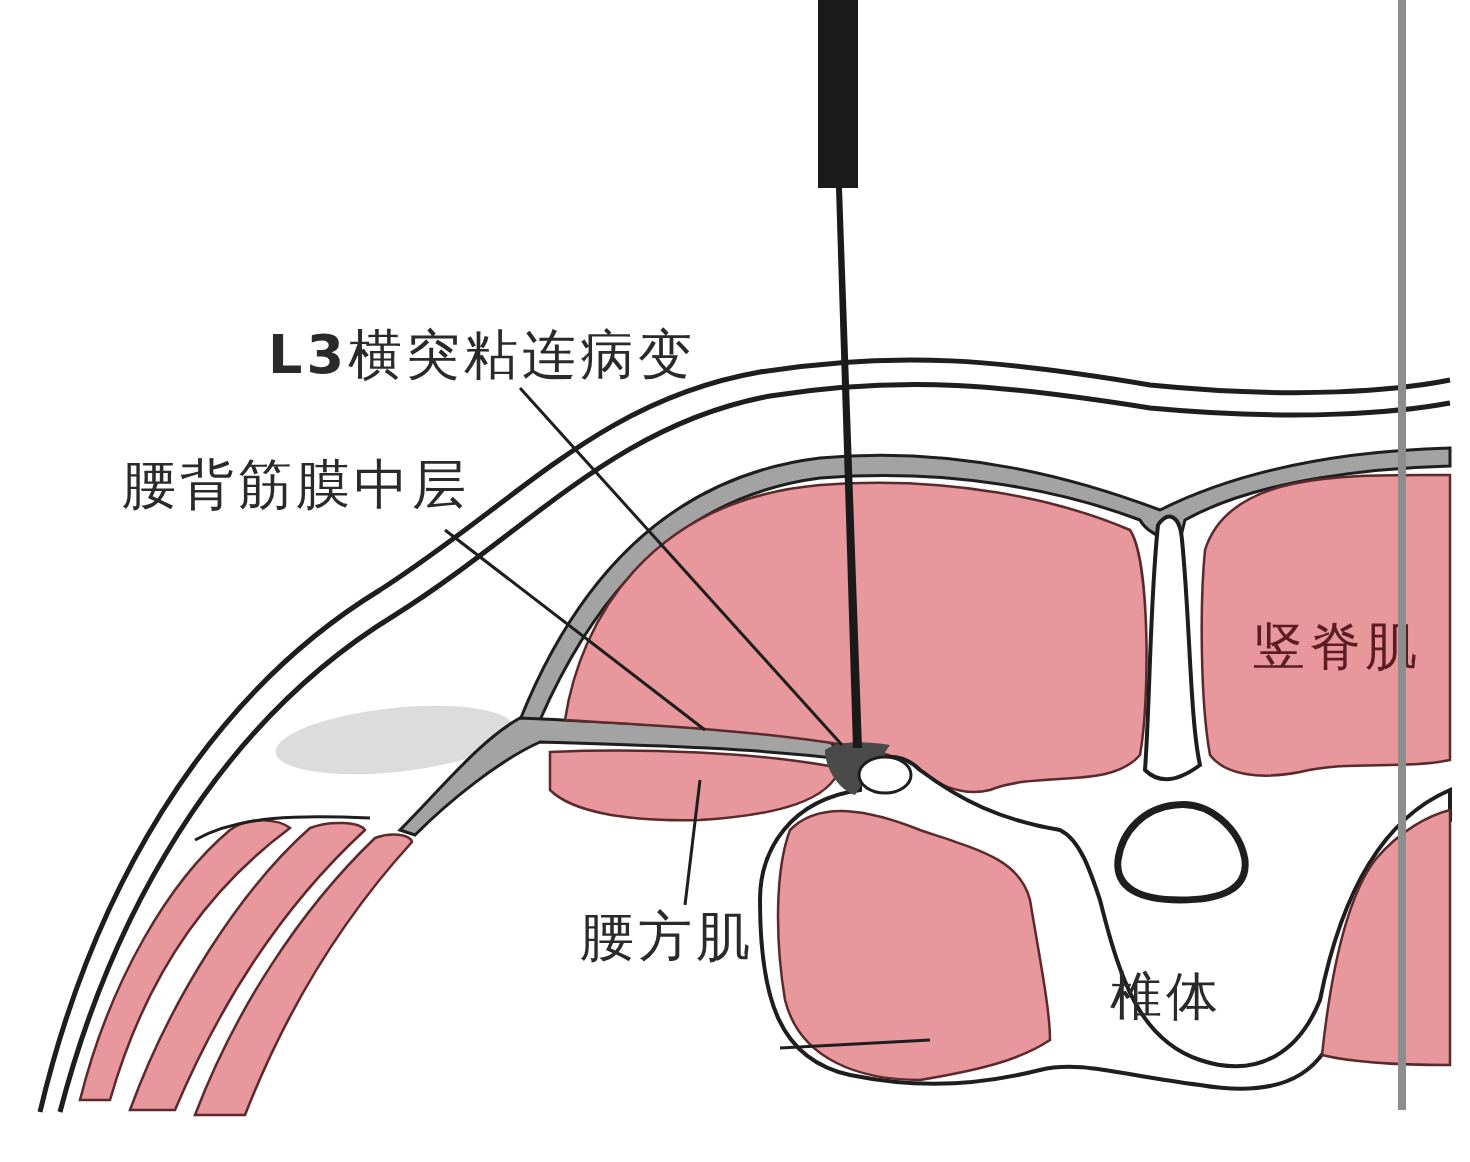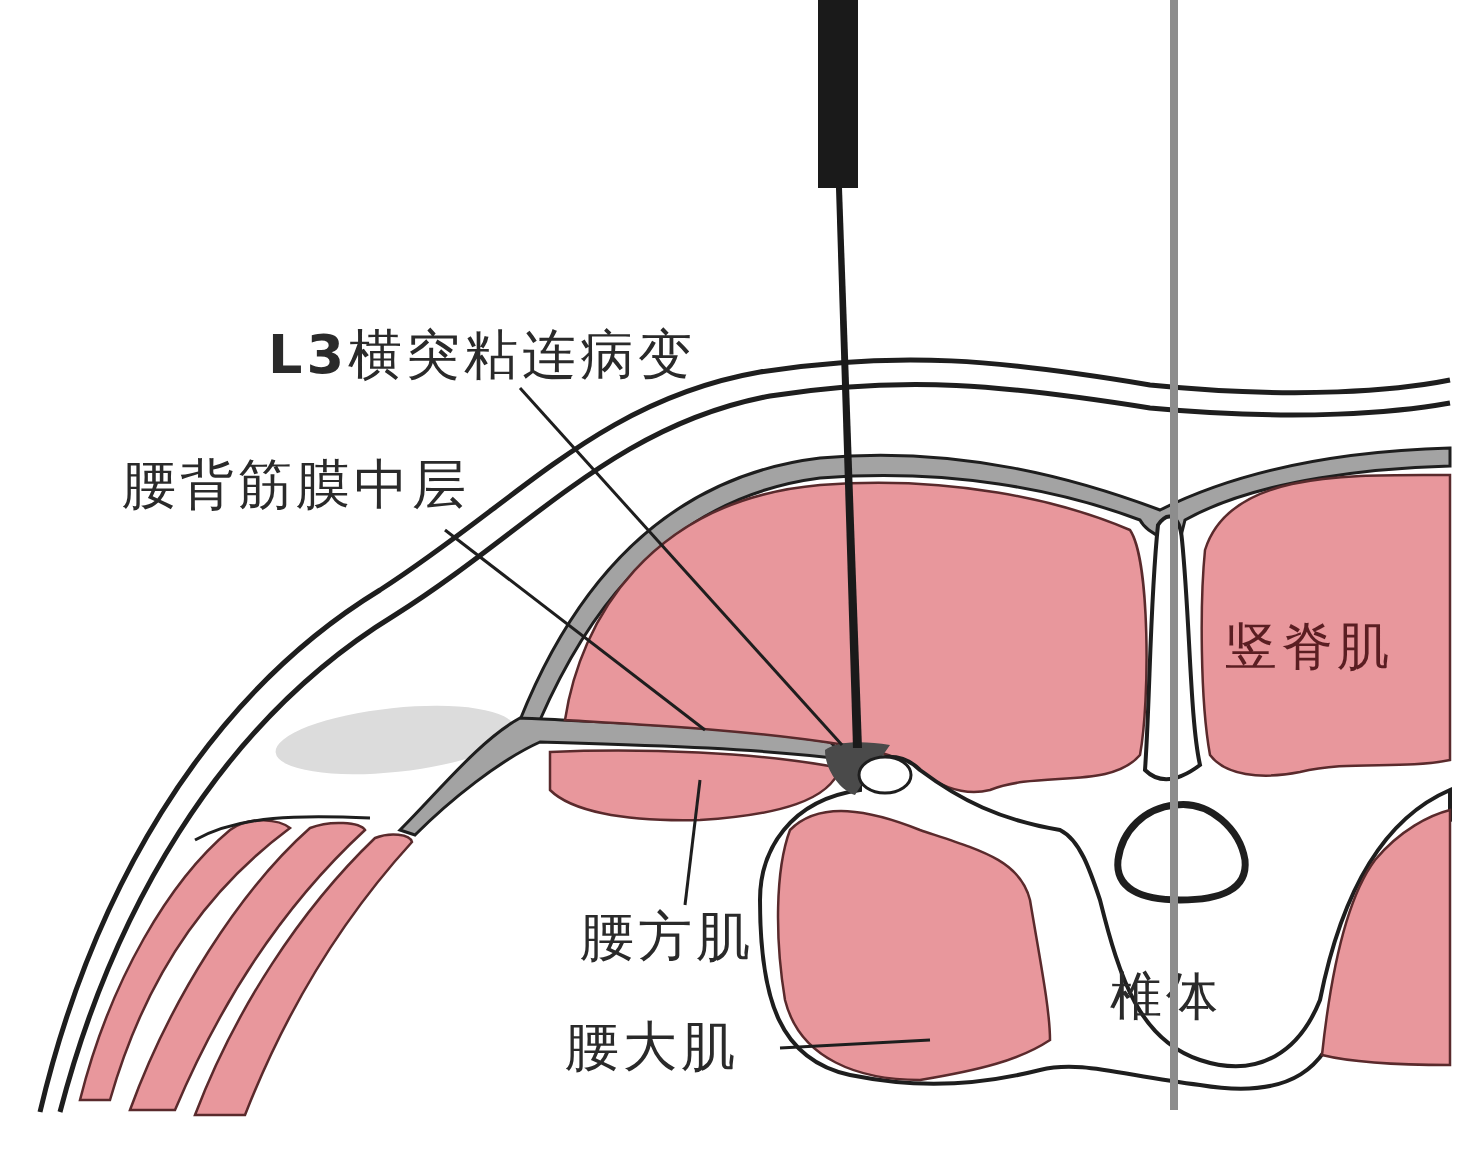--- a/index.html
+++ b/index.html
@@ -1,27 +1,27 @@
 <!DOCTYPE html>
 <html><head>
   <meta charset="utf-8">
   <style>
     html, body { margin: 0; padding: 0; background: #ffffff; }
     body { width: 1470px; height: 1162px; overflow: hidden; position: relative; }
-    #stage { position: absolute; left: 0; top: 0; width: 1178px; height: 1162px; }
+    #stage { position: absolute; left: 0; top: 0; width: 1406px; height: 1162px; }
     #stage svg { position: absolute; left: 0; top: 0; }
     .label {
       position: absolute;
       font-family: "DejaVu Sans", "Liberation Sans", sans-serif;
       color: #2a2a2a;
       white-space: nowrap;
       line-height: 1;
       letter-spacing: 4px;
     }
-    .label-dark-red { color: #5a1e22; }
+    .label-dark-red { color: #5a1e22; margin-left: 28px; }
     #edge-bar { position: absolute; right: 0; top: 0; width: 8px; height: 1110px; background: #8d8d8d; }
   </style>
 </head>
 <body>
 
 <div id="stage">
   <svg width="1470" height="1162" viewBox="0 0 1470 1162">
 
     <g fill="none" stroke="#1e1e1e" stroke-width="5">
       <path d="M40 1112 C 90 900, 200 700, 380 590 C 520 500, 600 400, 760 372 C 900 350, 1000 360, 1150 385 C 1300 400, 1400 390, 1450 380"></path>
@@ -76,18 +76,17 @@
   <div class="label" style="left:268px; top:328px; font-size:54px; font-weight:bold;">
     <span>L</span><span class="sm-sub">3</span><span style="font-weight:normal;">横突粘连病变</span>
   </div>
 
   <div class="label" style="left:122px; top:458px; font-size:54px;font-family:Liberation Serif, serif;">腰背筋膜中层</div>
 
   <div class="label label-dark-red" style="left:1225px; top:620px; font-size:52px;">竖脊肌</div>
 
   <div class="label" style="left:548px; top:910px; font-size:54px;margin-left:32px;">腰方肌</div>
 
-  <div class="label" style="left:565px; top:1020px; font-size:54px;">腰大肌</div>
 
   <div class="label" style="left:1110px; top:970px; font-size:52px;">椎体</div>
 
   <div id="edge-bar"></div>
 </div>
 
 </body></html>

